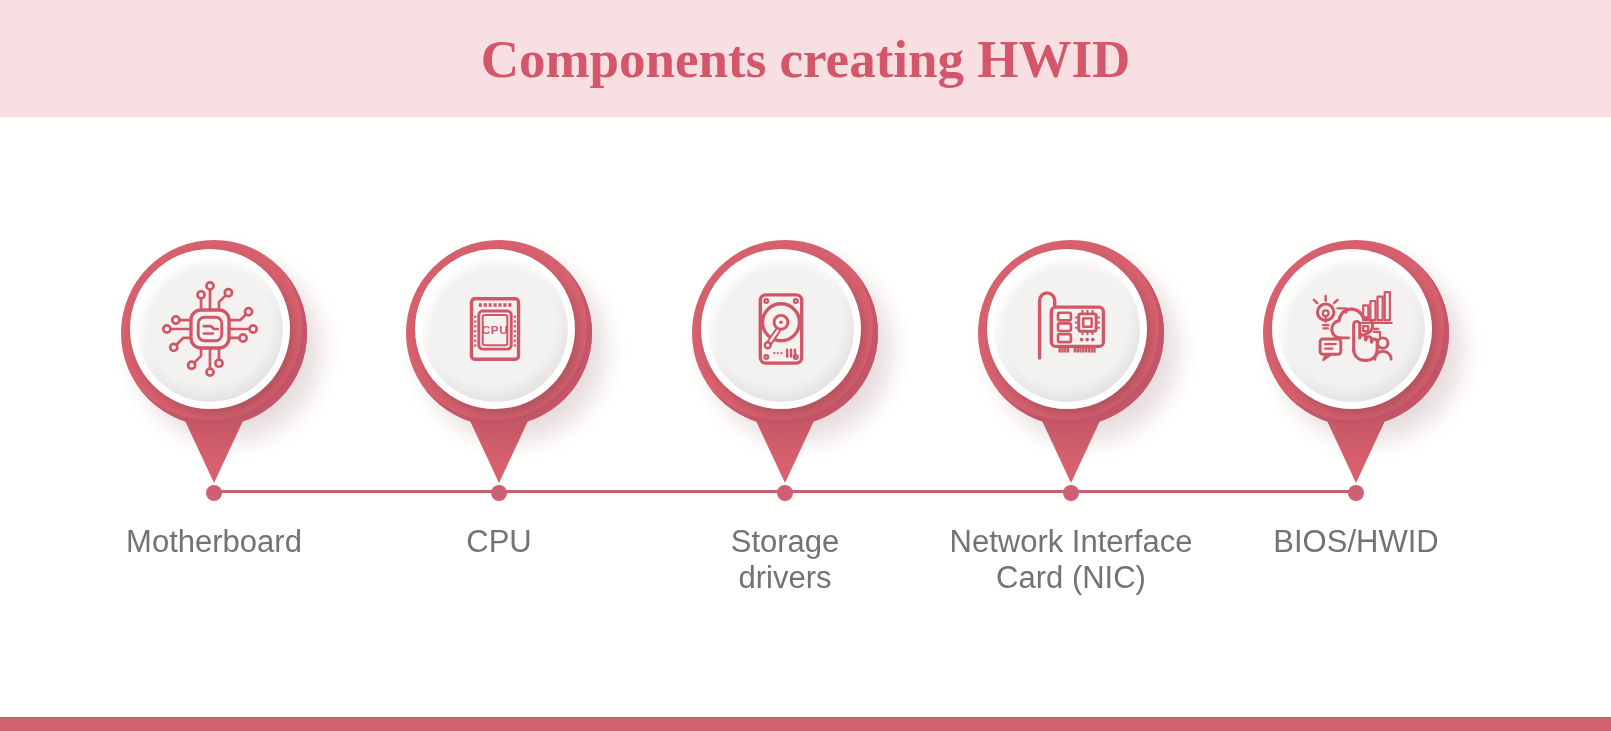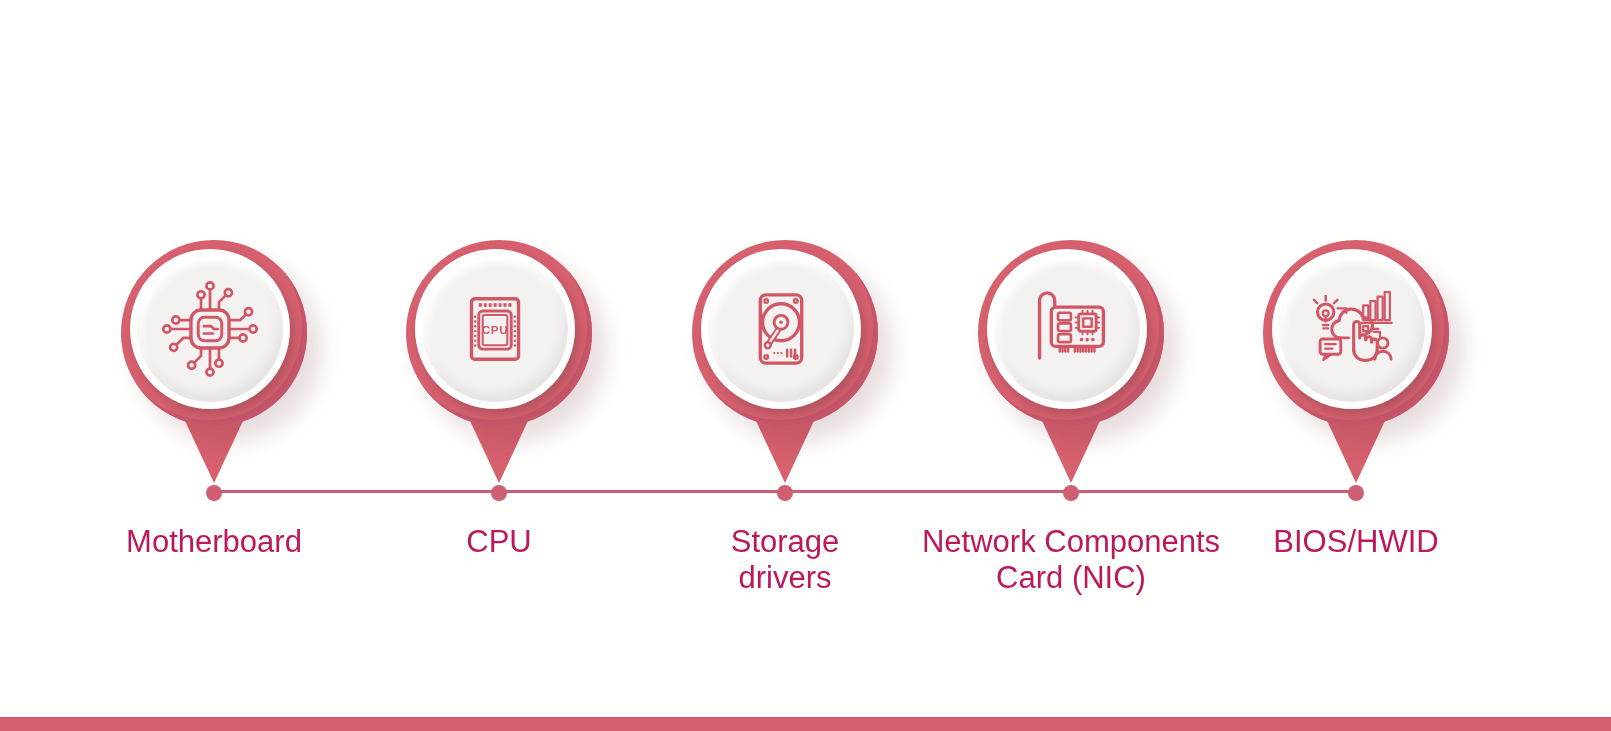--- a/index.html
+++ b/index.html
@@ -47,34 +47,37 @@
     display:flex; align-items:center; justify-content:center;
   }
   .pin-face svg { display:block; }
 
   .dot {
     position:absolute; top:485px; left:-8px; width:16px; height:16px;
     border-radius:50%; background:#cf5f72; z-index:2;
   }
   .label {
     position:absolute; top:524px; left:-180px; width:360px;
-    text-align:center; font-size:31px; line-height:36px; color:#be185d;
+    text-align:center; font-size:31px; line-height:36px; color:#737373;
     white-space:pre-line; z-index:2;
   }
   
   .bottom-bar {
     position:absolute; left:0; bottom:0; width:100%; height:13px;
     background:#d3616e; border-top:1px solid #c75c6c;
   }
 </style>
 </head>
 <body>
 
 <div class="canvas">
 
+  <header class="banner">
+    <h1>Components creating HWID</h1>
+  </header>
 
   <main class="timeline">
     <div class="timeline-line"></div>
 
     <div class="station s1">
       <div class="pin-tail"></div>
       <div class="pin-circle">
         <div class="pin-inner">
           <div class="pin-face">
             <svg viewBox="0 0 100 100" width="112" height="112" fill="none" stroke="#d15766" stroke-width="3" stroke-linecap="round" stroke-linejoin="round">
@@ -241,21 +244,21 @@
                 <path d="M67 65.5 V70"></path>
                   <path d="M69.5 65.5 V70"></path>
                   <path d="M72 65.5 V70"></path>
                   <path d="M74.5 65.5 V70"></path>
               </g>
             </svg>
           </div>
         </div>
       </div>
       <div class="dot"></div>
-      <div class="label">Network Components
+      <div class="label">Network Interface
 Card (NIC)</div>
     </div>
 
     <div class="station s5">
       <div class="pin-tail"></div>
       <div class="pin-circle">
         <div class="pin-inner">
           <div class="pin-face">
             <svg viewBox="0 0 100 100" width="112" height="112" fill="none" stroke="#d15766" stroke-width="2.8" stroke-linecap="round" stroke-linejoin="round">
 

